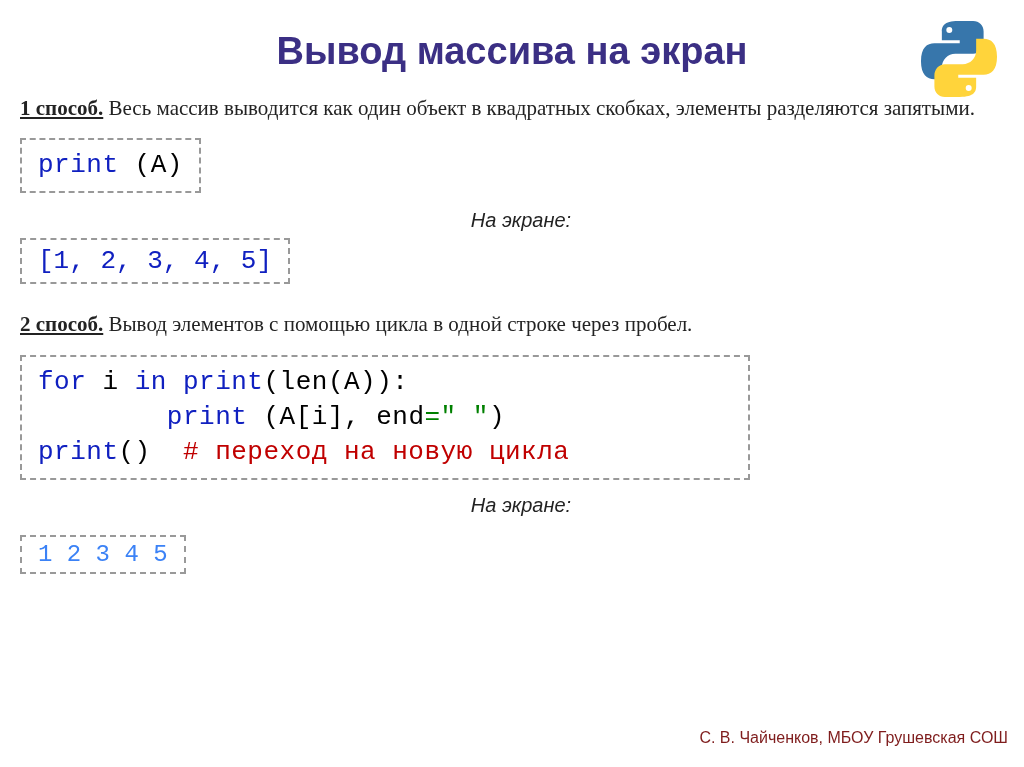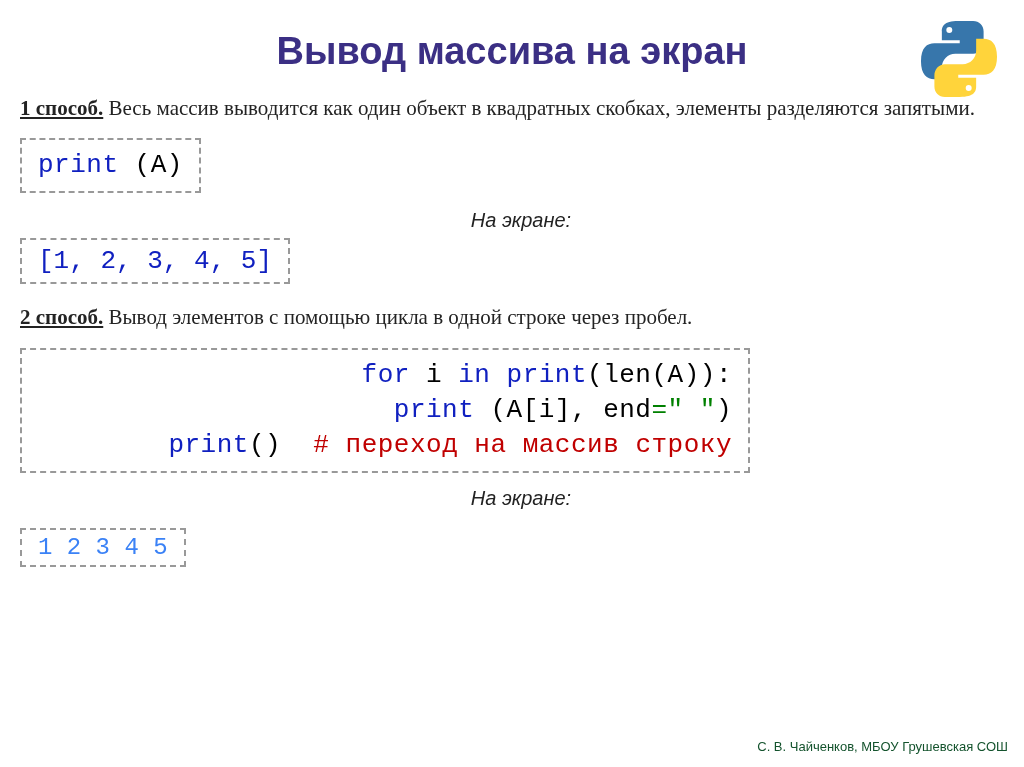--- a/index.html
+++ b/index.html
@@ -47,60 +47,59 @@
   .code-box {
     border: 2px dashed #999999;
     padding: 8px 16px;
     font-family: "Courier New", Courier, monospace;
     font-size: 26px;
     display: inline-block;
     white-space: pre;
     margin-bottom: 14px;
     line-height: 1.35;
     letter-spacing: 0.5px;
-    text-align: right;
   }
   .screen-label {
     font-style: italic;
     font-size: 20px;
     color: #232323;
     margin: 2px 0 6px 18px;
     text-align: center;
   }
   .kw-blue { color: #1020c0; }
   .kw-green { color: #008000; }
   .kw-red { color: #c00000; }
   .kw-black { color: #000000; }
   .output-box {
     border: 2px dashed #999999;
     padding: 6px 16px;
     font-family: "Courier New", Courier, monospace;
     font-size: 26px;
     display: inline-block;
     white-space: pre;
     color: #1020c0;
-    margin-bottom: 20px;
+    margin-bottom: 27px;
   }
   .small-output {
     border: 2px dashed #999999;
     padding: 4px 16px;
     font-family: "Courier New", Courier, monospace;
     font-size: 24px;
     display: inline-block;
     white-space: pre;
     color: #3b82f6;
     margin-top: 12px;
     text-align: center;
   }
   .footer {
     position: absolute;
-    bottom: 13px;
+    bottom: 20px;
     right: 16px;
-    font-size: 13px;
-    color: #14532d;
+    font-size: 16px;
+    color: #7f1d1d;
   }
   .wide-code {
     display: block;
     width: 730px;
   }
   .section2 { margin-top: 0; }
 </style>
 </head>
 <body>
 
@@ -125,21 +124,21 @@
   <div class="screen-label">На экране:</div>
 
   <div class="output-box">[1, 2, 3, 4, 5]</div>
 
   <p class="body-text section2">
     <span class="method-label">2 способ.</span><span> Вывод элементов с помощью цикла в одной строке через пробел.</span>
   </p>
 
   <div class="code-box wide-code"><span class="kw-blue">for</span><span class="kw-black"> i </span><span class="kw-blue">in</span><span class="kw-blue"> print</span><span class="kw-black">(len(A)):</span>
 <span>        </span><span class="kw-blue">print</span><span class="kw-black"> (A[i], </span><span class="kw-black">end</span><span class="kw-green">=" "</span><span class="kw-black">)</span>
-<span class="kw-blue">print</span><span class="kw-black">()  </span><span class="kw-red"># переход на массив строку</span></div>
+<span class="kw-blue">print</span><span class="kw-black">()  </span><span class="kw-red"># переход на новую цикла</span></div>
 
   <div class="screen-label">На экране:</div>
 
   <div class="small-output">1 2 3 4 5</div>
 
   <div class="footer">С. В. Чайченков, МБОУ Грушевская СОШ</div>
 
 </div>
 
 </body></html>

